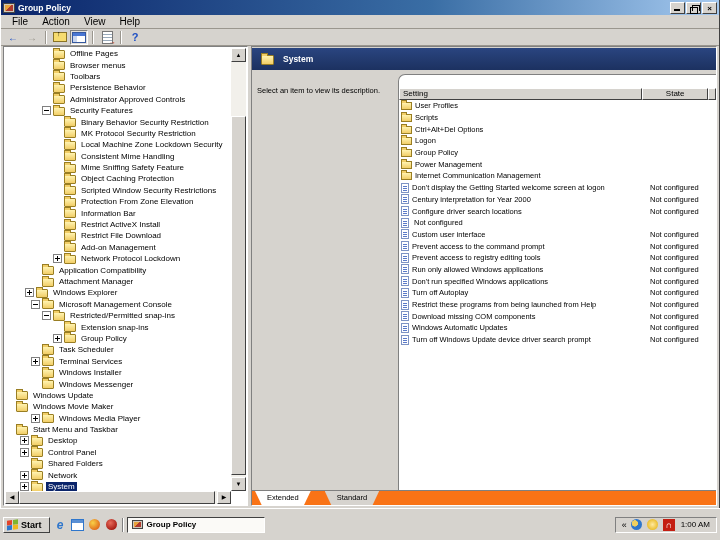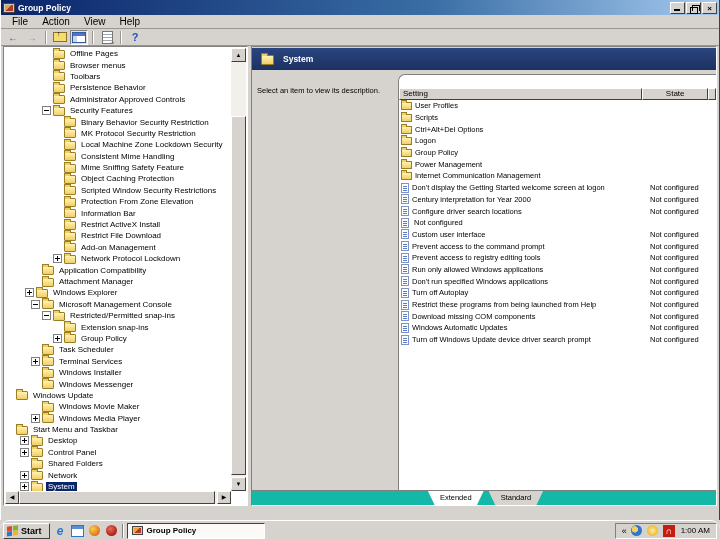--- a/index.html
+++ b/index.html
@@ -107,29 +107,29 @@
   .icon-folder .row-icon { width:11px; height:8px; background:linear-gradient(#FFF3B0,#F2CE67);
               border:1px solid #997E23; position:relative; margin-top:1px; }
   .icon-folder .row-icon::before { content:""; position:absolute; top:-3px; left:-1px; width:4px; height:2px;
               background:#F2CE67; border:1px solid #997E23; border-bottom:none; }
   .icon-policy .row-icon { width:8px; height:10px; background:#fff; border:1px solid #7E93C4; position:relative; }
   .icon-policy .row-icon::before { content:""; position:absolute; left:1px; right:1px; top:2px; height:6px;
               background:repeating-linear-gradient(#5A79C8 0 1px,transparent 1px 2px); }
   .row-setting { width:236px; overflow:hidden; }
   .row-state { width:67px; padding-left:2px; }
 
-  .tabs { height:15px; background:#14b8a6; border-top:1px solid #808080; display:flex;
-          align-items:stretch; padding-left:3px; gap:5px;justify-content:center; }
+  .tabs { height:15px; background:#f97316; border-top:1px solid #808080; display:flex;
+          align-items:stretch; padding-left:3px; gap:14px; }
   .tab { font-size:7.5px; padding:2px 12px 0 12px; color:#000;
          clip-path:polygon(0 0,100% 0,88% 100%,12% 100%); background:#D6D3CE; }
   .tab.active { background:#fff; font-weight:normal; }
 
   
-  .taskbar { position:absolute; left:0; right:0; bottom:0; height:20px; background:#D6D3CE;
-             border-top:1px solid #fff; display:flex; align-items:center; padding:0 3px; gap:4px;border-radius:9px; }
+  .taskbar { position:absolute; left:0; right:0; bottom:0; height:32px; background:#D6D3CE;
+             border-top:1px solid #fff; display:flex; align-items:center; padding:0 3px; gap:4px; }
   .start-btn { height:16px; display:flex; align-items:center; gap:3px; padding:0 7px 0 3px;
                background:#D6D3CE; border:1px solid; border-color:#fff #404040 #404040 #fff;
                font-weight:bold; font-size:9px; }
   .flag { width:11px; height:10px; transform:skewY(-8deg);
           background-image:linear-gradient(#E3442B,#E3442B),linear-gradient(#7EB530,#7EB530),
                            linear-gradient(#2E76CC,#2E76CC),linear-gradient(#F0B81F,#F0B81F);
           background-size:48% 48%; background-position:0 0,100% 0,0 100%,100% 100%;
           background-repeat:no-repeat; }
   .quick-launch { display:flex; gap:4px; align-items:center; }
   .ql-ico { width:13px; height:13px; display:flex; align-items:center; justify-content:center; font-size:11px; }
@@ -381,21 +381,21 @@
               <span class="folder-ico"></span>
               <span class="tree-label">Windows Messenger</span>
             </div>
 
             <div class="tree-row expand-none" style="">
               <span class="expand-box"></span>
               <span class="folder-ico"></span>
               <span class="tree-label">Windows Update</span>
             </div>
 
-            <div class="tree-row expand-none" style="padding-left: 26px; align-items: center;">
+            <div class="tree-row expand-none" style=" align-items: center;">
               <span class="expand-box"></span>
               <span class="folder-ico"></span>
               <span class="tree-label">Windows Movie Maker</span>
             </div>
 
             <div class="tree-row expand-plus" style="padding-left: 26px;">
               <span class="expand-box"></span>
               <span class="folder-ico"></span>
               <span class="tree-label">Windows Media Player</span>
             </div>

